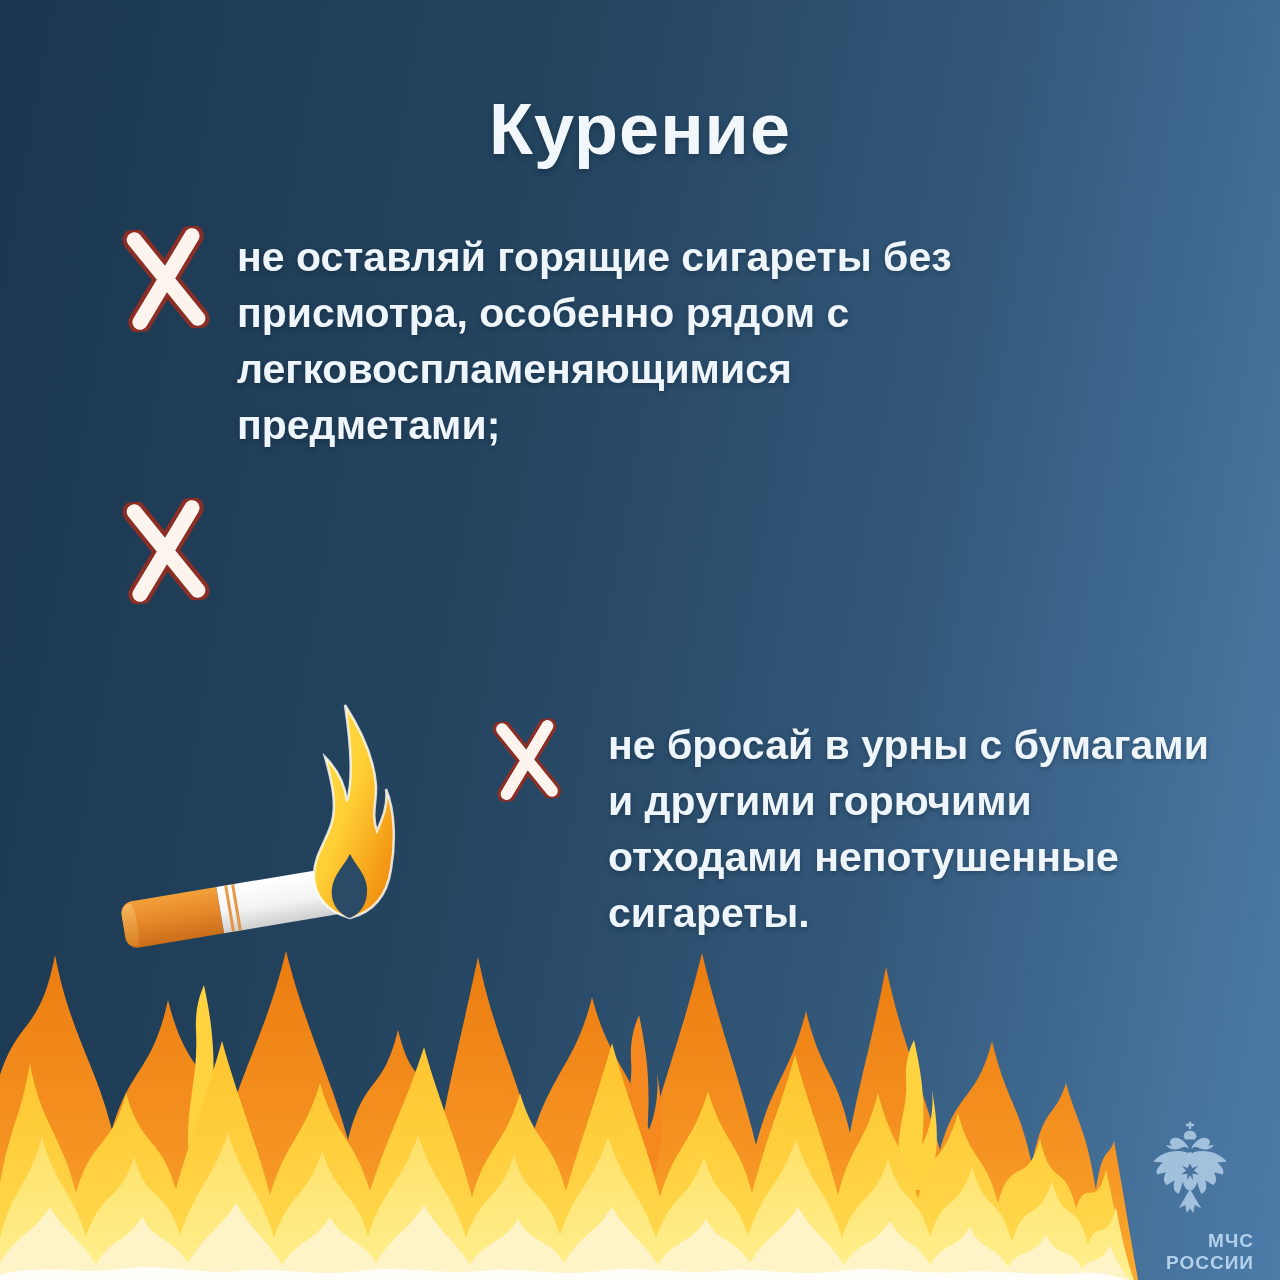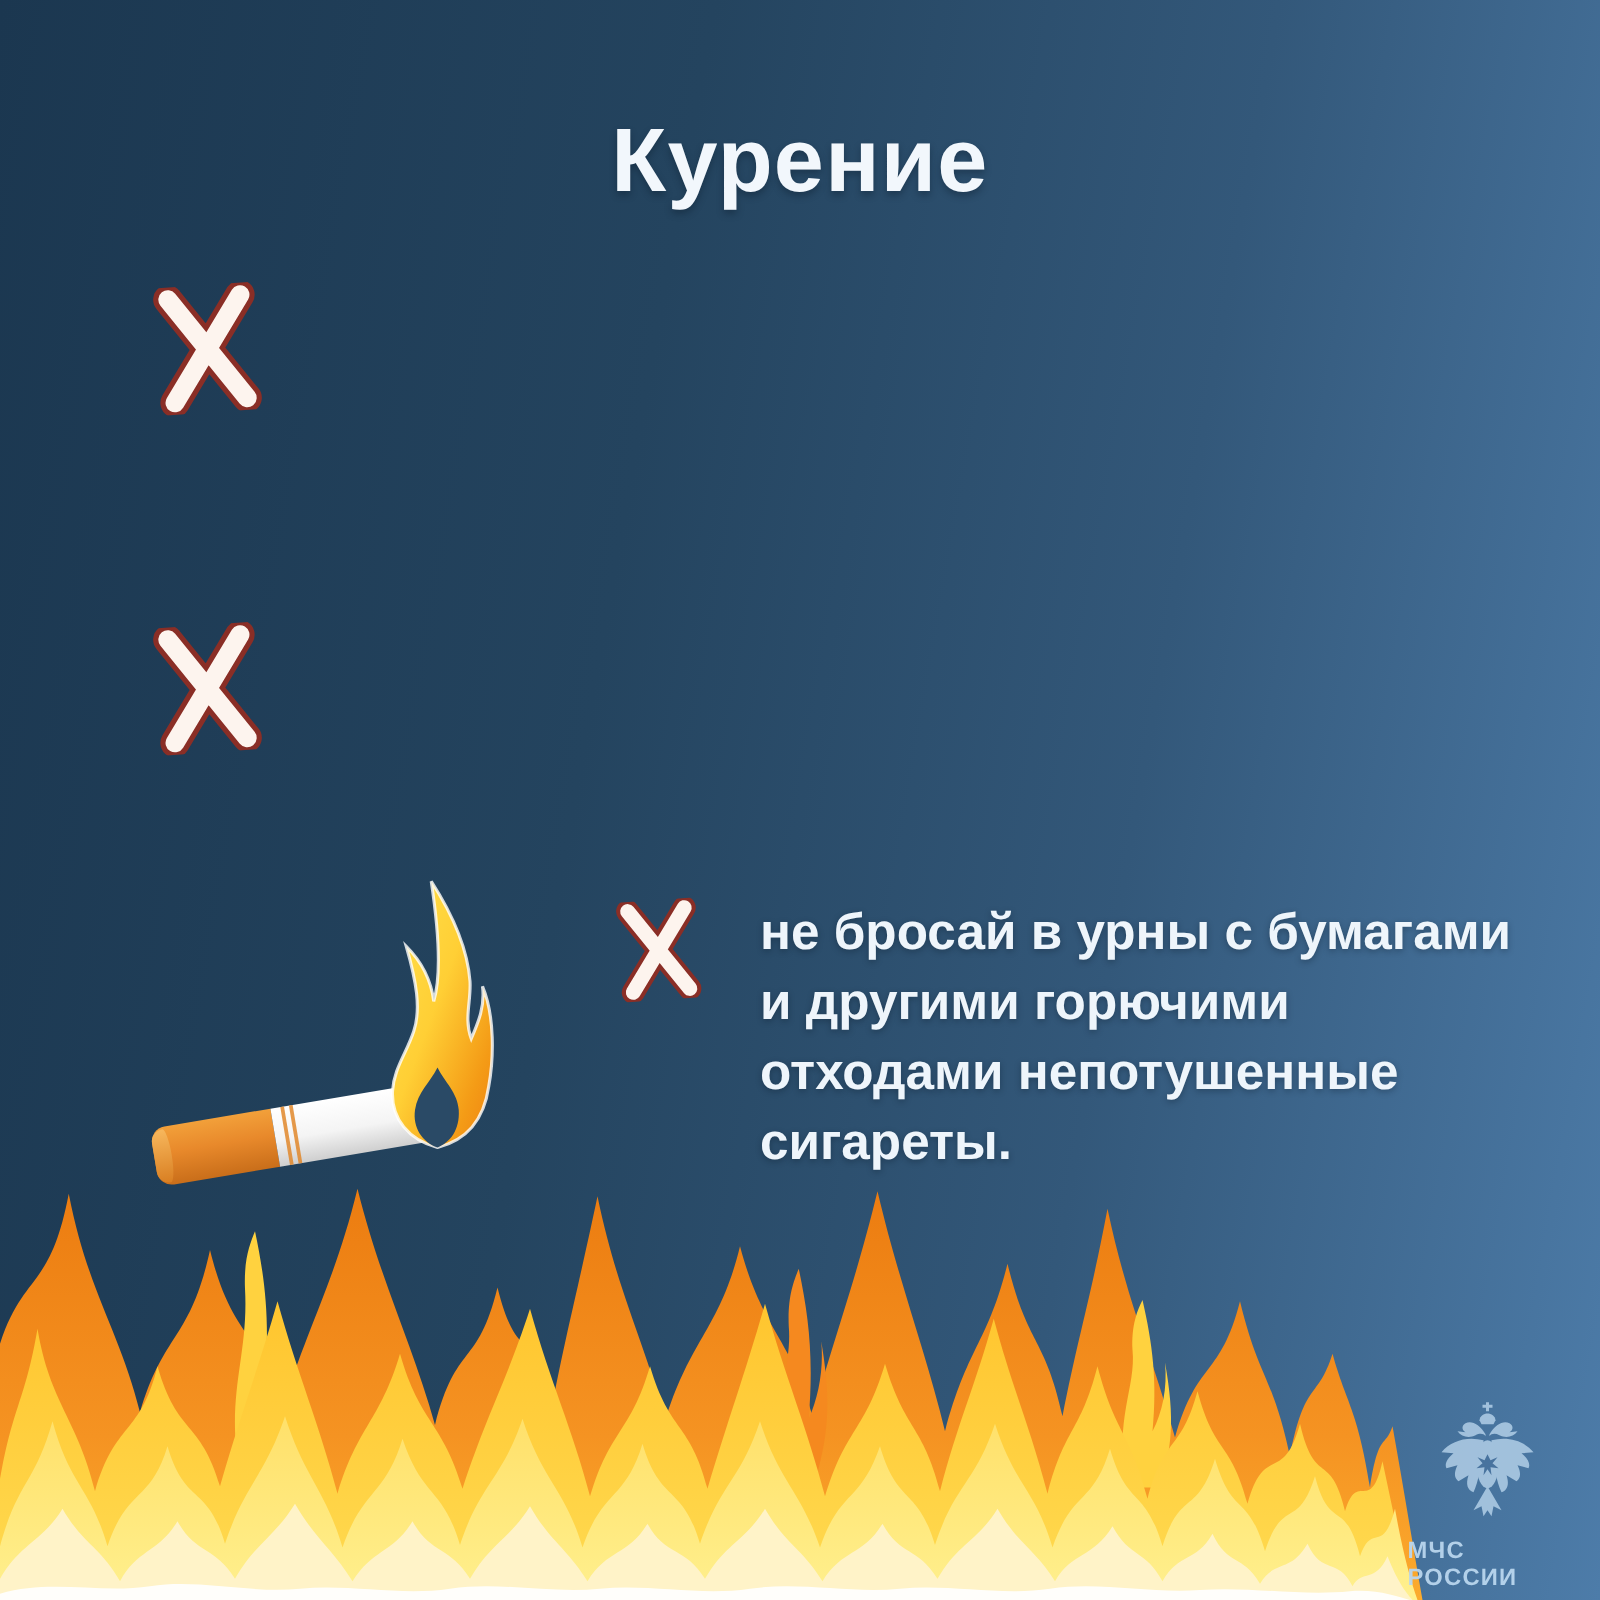--- a/index.html
+++ b/index.html
@@ -67,41 +67,45 @@
   .cig-ring-b { left: 15px; }
 
   .cig-flame { position: absolute; left: 305px; top: 697px; width: 94px; height: 224px; }
   .cig-flame svg { display: block; width: 100%; height: 100%; }
 
   
   .fire-band { position: absolute; left: 0; bottom: 0; width: 1280px; height: 335px; }
   .fire-band svg { display: block; width: 100%; height: 100%; }
 
   
-  .logo { position: absolute; left: 1126px; top: 1120px; width: 128px; text-align: left; }
+  .logo { position: absolute; left: 1126px; top: 1120px; width: 128px; text-align: right; }
   .logo svg { display: block; margin: 0 auto; width: 96px; height: 106px; opacity: .82; }
   .logo-caption {
     margin-top: 4px;
     font-size: 19px; font-weight: 700; letter-spacing: 1px;
     color: #b9d6ee; opacity: .95;
   }
 </style>
 </head>
 <body>
 
 <div class="poster">
 
   <h1 class="title">Курение</h1>
 
   <span class="x-mark x-1">
     <svg viewBox="0 0 60 74">
       <path d="M9,7 L51,67 M51,7 L9,67" stroke="#8a2e26" stroke-width="17" stroke-linecap="round" fill="none"></path>
       <path d="M9,7 L51,67 M51,7 L9,67" stroke="#fdf4ee" stroke-width="11" stroke-linecap="round" fill="none"></path>
     </svg>
   </span>
+  <p class="bullet-text bullet-1-text">не оставляй горящие сигареты без
+присмотра, особенно рядом с
+легковоспламеняющимися
+предметами;</p>
 
   <span class="x-mark x-2">
     <svg viewBox="0 0 60 74">
       <path d="M9,7 L51,67 M51,7 L9,67" stroke="#8a2e26" stroke-width="17" stroke-linecap="round" fill="none"></path>
       <path d="M9,7 L51,67 M51,7 L9,67" stroke="#fdf4ee" stroke-width="11" stroke-linecap="round" fill="none"></path>
     </svg>
   </span>
 
   <span class="x-mark x-3">
     <svg viewBox="0 0 60 74">

